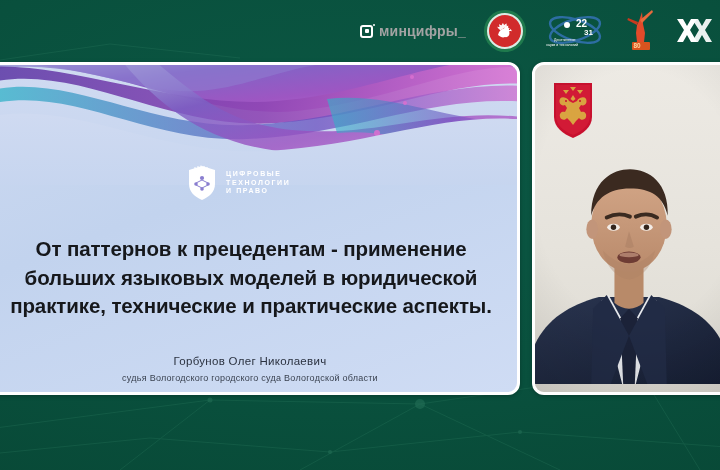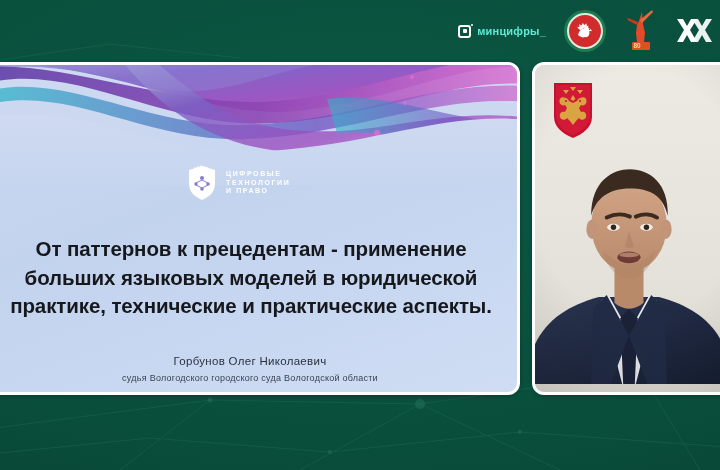--- a/index.html
+++ b/index.html
@@ -20,21 +20,21 @@
           align-items:center;justify-content:flex-end;padding-right:8px;box-sizing:border-box;}
   .logo-row{display:flex;align-items:center;gap:18px;height:46px;}
   .lg{display:flex;align-items:center;height:46px;}
 
   
   .mc{display:flex;align-items:center;gap:6px;}
   .mc-mark{width:13px;height:13px;border:2px solid #ffffff;border-radius:3px;
            display:flex;align-items:center;justify-content:center;box-sizing:border-box;position:relative;}
   .mc-mark i{display:block;width:4px;height:4px;background:#fff;border-radius:1px;}
   .mc-mark:after{content:"";position:absolute;right:-4px;top:-3px;width:2px;height:2px;background:#fff;border-radius:50%;}
-  .mc-text{color:#5eead4;font-size:11px;font-weight:600;letter-spacing:.2px;}
+  .mc-text{color:#a3a3a3;font-size:14px;font-weight:600;letter-spacing:.2px;}
 
   
   .tat{width:42px;height:42px;border-radius:50%;background:
         radial-gradient(circle at 50% 50%, #d12b2b 0 54%, #1f7a4d 54% 76%, #ffffff 76% 84%, #1f7a4d 84% 100%);
        position:relative;}
   .tat-ring{position:absolute;inset:3px;border-radius:50%;border:2px solid #ffffff;opacity:.85;}
   .tat svg{position:absolute;left:50%;top:50%;transform:translate(-50%,-50%);}
 
   
   .atom{width:62px;height:40px;position:relative;}
@@ -123,20 +123,33 @@
         <div class="tat">
           <div class="tat-ring"></div>
           <svg width="26" height="26" viewBox="0 0 26 26">
             <path d="M6 17c1-4 3-6 6-6.5 1-2 3-3 4.5-2.8-.6 1-.4 2 .3 2.6 1.6.3 2.8 1.6 3 3.2-.9-.6-2-.6-2.7 0 .7 1.7.3 3.6-1 4.8-.8.7-2 1-3.1.8-1.4.6-3 .5-4.3-.3-.9-.5-1.6-1.1-2.7-1.8z" fill="#ffffff"></path>
             <path d="M8.5 12.2c-1.4-.9-2.6-2-3.3-3.4.9.2 1.7.2 2.4-.1-.5-.9-.6-1.9-.3-2.8.7.7 1.5 1.2 2.4 1.4.1-1 .6-1.8 1.3-2.4.3.9.8 1.7 1.5 2.2.5-.8 1.3-1.4 2.2-1.6-.2.9-.1 1.9.3 2.7z" fill="#ffffff" opacity=".95"></path>
             <circle cx="17.6" cy="11.4" r=".7" fill="#d12b2b"></circle>
           </svg>
         </div>
       </div>
 
+      <div class="lg atom">
+        <svg viewBox="0 0 62 40">
+          <g fill="none" stroke="#2f6fa8" stroke-width="2.4" opacity=".95">
+            <ellipse cx="31" cy="19" rx="26" ry="10.5" transform="rotate(-18 31 19)"></ellipse>
+            <ellipse cx="31" cy="19" rx="26" ry="10.5" transform="rotate(18 31 19)"></ellipse>
+          </g>
+          <circle cx="23" cy="14" r="3" fill="#ffffff"></circle>
+          <text x="32" y="16" fill="#ffffff" font-size="10" font-weight="700" font-family="Liberation Sans, sans-serif">22</text>
+          <text x="40" y="24" fill="#ffffff" font-size="8" font-weight="700" font-family="Liberation Sans, sans-serif">31</text>
+          <text x="10" y="30" fill="#ffffff" font-size="3.6" font-family="Liberation Sans, sans-serif">Десятилетие</text>
+          <text x="2" y="35" fill="#ffffff" font-size="3.6" font-family="Liberation Sans, sans-serif">науки и технологий</text>
+        </svg>
+      </div>
 
       <div class="lg stat">
         <svg viewBox="0 0 34 44">
           <path d="M18 3 L15 12 L13 16 L12 24 L13 33 L20 33 L21 24 L19 15 Z" fill="#e24a2a"></path>
           <path d="M16 11 L28 1 L29 3 L18 14 Z" fill="#e86a3c"></path>
           <path d="M14 13 L4 9 L3.4 11 L13 16 Z" fill="#c83a1e"></path>
           <rect x="8" y="33" width="18" height="8" rx="1" fill="#d8541f"></rect>
           <text x="9.5" y="39" fill="#ffd9a0" font-size="6.4" font-weight="700" font-family="Liberation Sans, sans-serif">80</text>
         </svg>
       </div>

